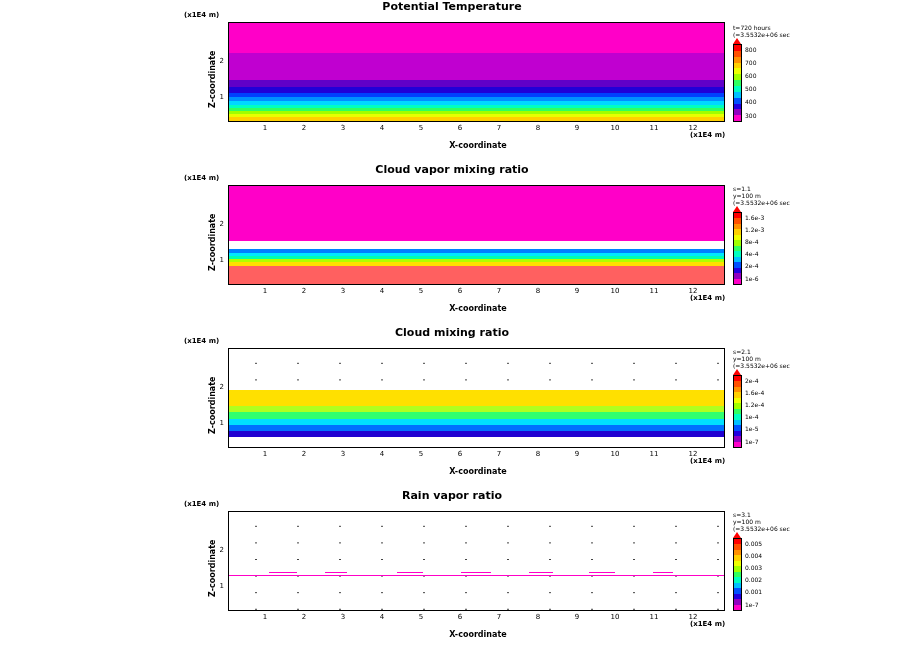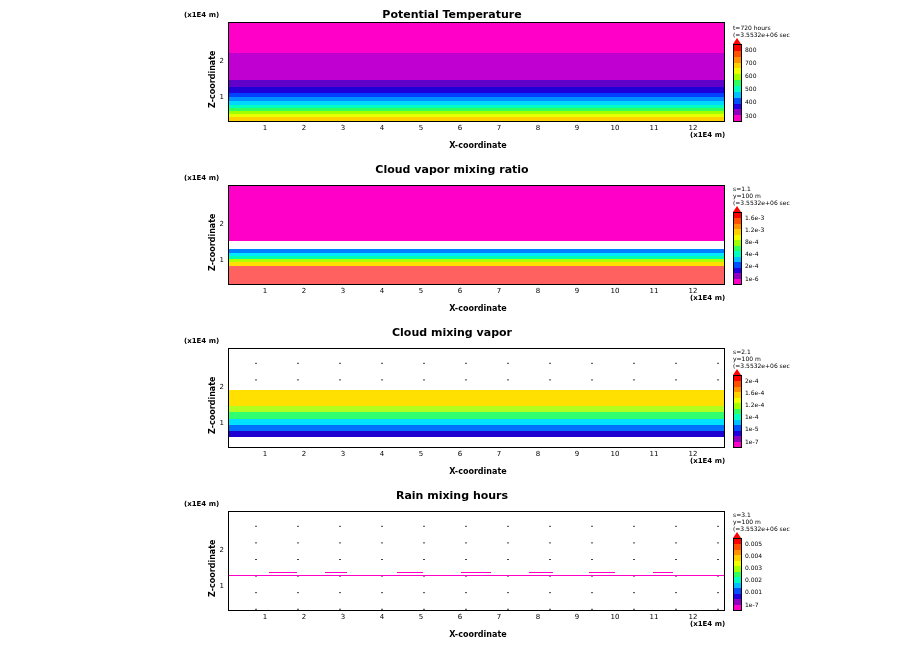--- a/index.html
+++ b/index.html
@@ -21,21 +21,21 @@
   .cblab{position:absolute;font-size:6px;color:#000;white-space:nowrap;}
   .meta{position:absolute;font-size:6px;color:#000;white-space:nowrap;line-height:1.35;}
   .tri{position:absolute;width:0;height:0;border-left:4.5px solid transparent;border-right:4.5px solid transparent;}
   .rainline{position:absolute;height:1px;background:#ff00c8;}
   .rainseg{position:absolute;height:1px;background:#ff00c8;}
 </style>
 </head>
 <body>
 
 <div class="panel" style="top:0px;">
-  <div class="title" style="top:8px;">Potential Temperature</div>
+  <div class="title" style="top:0px;">Potential Temperature</div>
   <div class="unit" style="left:184px;top:11px;">(x1E4 m)</div>
   <div class="plotbox" style="left:228px;top:22px;width:497px;height:100px;">
     <div class="band" style="top:0%;height:31%;background:#ff00c8;"></div>
     <div class="band" style="top:31%;height:27%;background:#c000d0;"></div>
     <div class="band" style="top:58%;height:7%;background:#6000c8;"></div>
     <div class="band" style="top:65%;height:6%;background:#2000d8;"></div>
     <div class="band" style="top:71%;height:5%;background:#0040ff;"></div>
     <div class="band" style="top:76%;height:4%;background:#0090ff;"></div>
     <div class="band" style="top:80%;height:4%;background:#00d8ff;"></div>
     <div class="band" style="top:84%;height:3%;background:#00ffc0;"></div>
@@ -139,21 +139,21 @@
   </div>
   <div class="cblab" style="left:745px;top:51px;">1.6e-3</div>
   <div class="cblab" style="left:745px;top:63px;">1.2e-3</div>
   <div class="cblab" style="left:745px;top:75px;">8e-4</div>
   <div class="cblab" style="left:745px;top:87px;">4e-4</div>
   <div class="cblab" style="left:745px;top:99px;">2e-4</div>
   <div class="cblab" style="left:745px;top:112px;">1e-6</div>
 </div>
 
 <div class="panel" style="top:326px;">
-  <div class="title" style="top:0px;">Cloud mixing vapor</div>
+  <div class="title" style="top:0px;">Cloud mixing ratio</div>
   <div class="unit" style="left:184px;top:11px;">(x1E4 m)</div>
   <div class="plotbox" style="left:228px;top:22px;width:497px;height:100px;">
     <div class="band" style="top:0%;height:42%;background:#ffffff;"></div>
     <div class="dots" style="top:0%;height:42%;"></div>
     <div class="band" style="top:42%;height:16%;background:#ffe000;"></div>
     <div class="band" style="top:58%;height:6%;background:#b0ff20;"></div>
     <div class="band" style="top:64%;height:7%;background:#30ff70;"></div>
     <div class="band" style="top:71%;height:7%;background:#00e0ff;"></div>
     <div class="band" style="top:78%;height:6%;background:#0070ff;"></div>
     <div class="band" style="top:84%;height:6%;background:#2000d0;"></div>
@@ -198,21 +198,21 @@
   </div>
   <div class="cblab" style="left:745px;top:51px;">2e-4</div>
   <div class="cblab" style="left:745px;top:63px;">1.6e-4</div>
   <div class="cblab" style="left:745px;top:75px;">1.2e-4</div>
   <div class="cblab" style="left:745px;top:87px;">1e-4</div>
   <div class="cblab" style="left:745px;top:99px;">1e-5</div>
   <div class="cblab" style="left:745px;top:112px;">1e-7</div>
 </div>
 
 <div class="panel" style="top:489px;">
-  <div class="title" style="top:0px;">Rain mixing hours</div>
+  <div class="title" style="top:0px;">Rain vapor ratio</div>
   <div class="unit" style="left:184px;top:11px;">(x1E4 m)</div>
   <div class="plotbox" style="left:228px;top:22px;width:497px;height:100px;background:#fff;">
     <div class="dots"></div>
     <div class="rainline" style="left:0;top:64%;width:100%;"></div>
     <div class="rainseg" style="left:40px;top:61%;width:28px;"></div>
     <div class="rainseg" style="left:96px;top:61%;width:22px;"></div>
     <div class="rainseg" style="left:168px;top:61%;width:26px;"></div>
     <div class="rainseg" style="left:232px;top:61%;width:30px;"></div>
     <div class="rainseg" style="left:300px;top:61%;width:24px;"></div>
     <div class="rainseg" style="left:360px;top:61%;width:26px;"></div>

